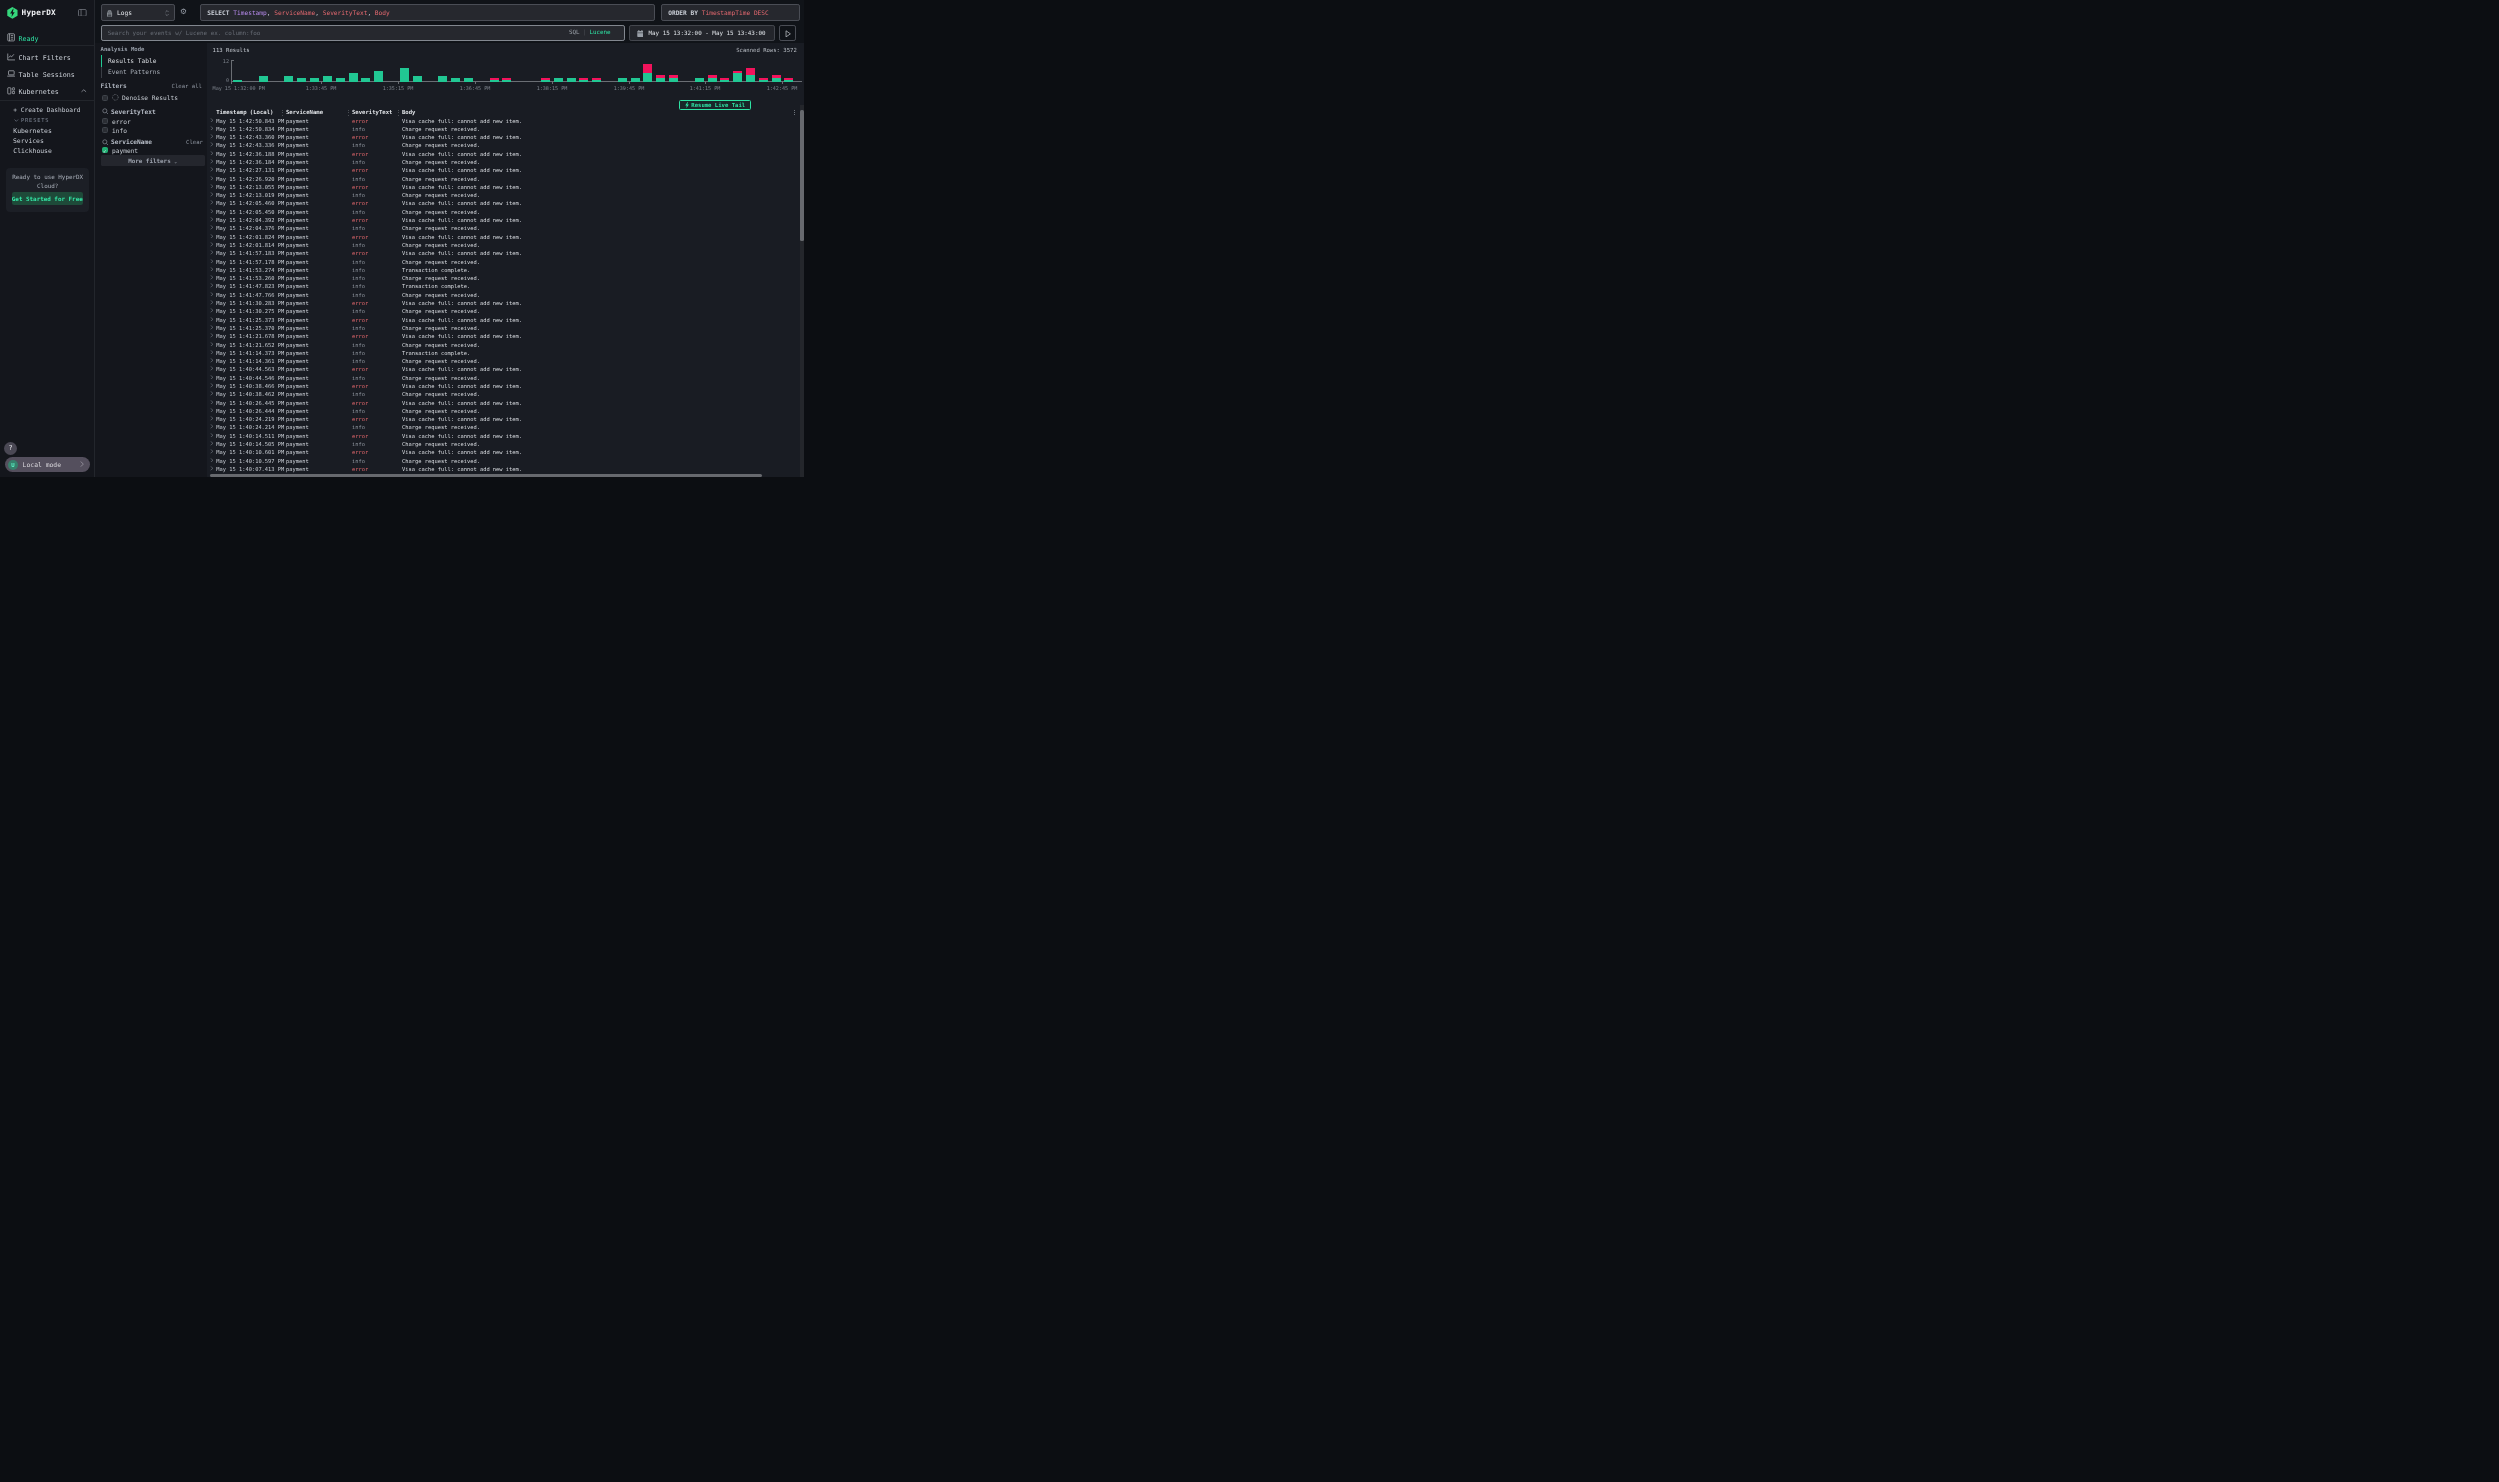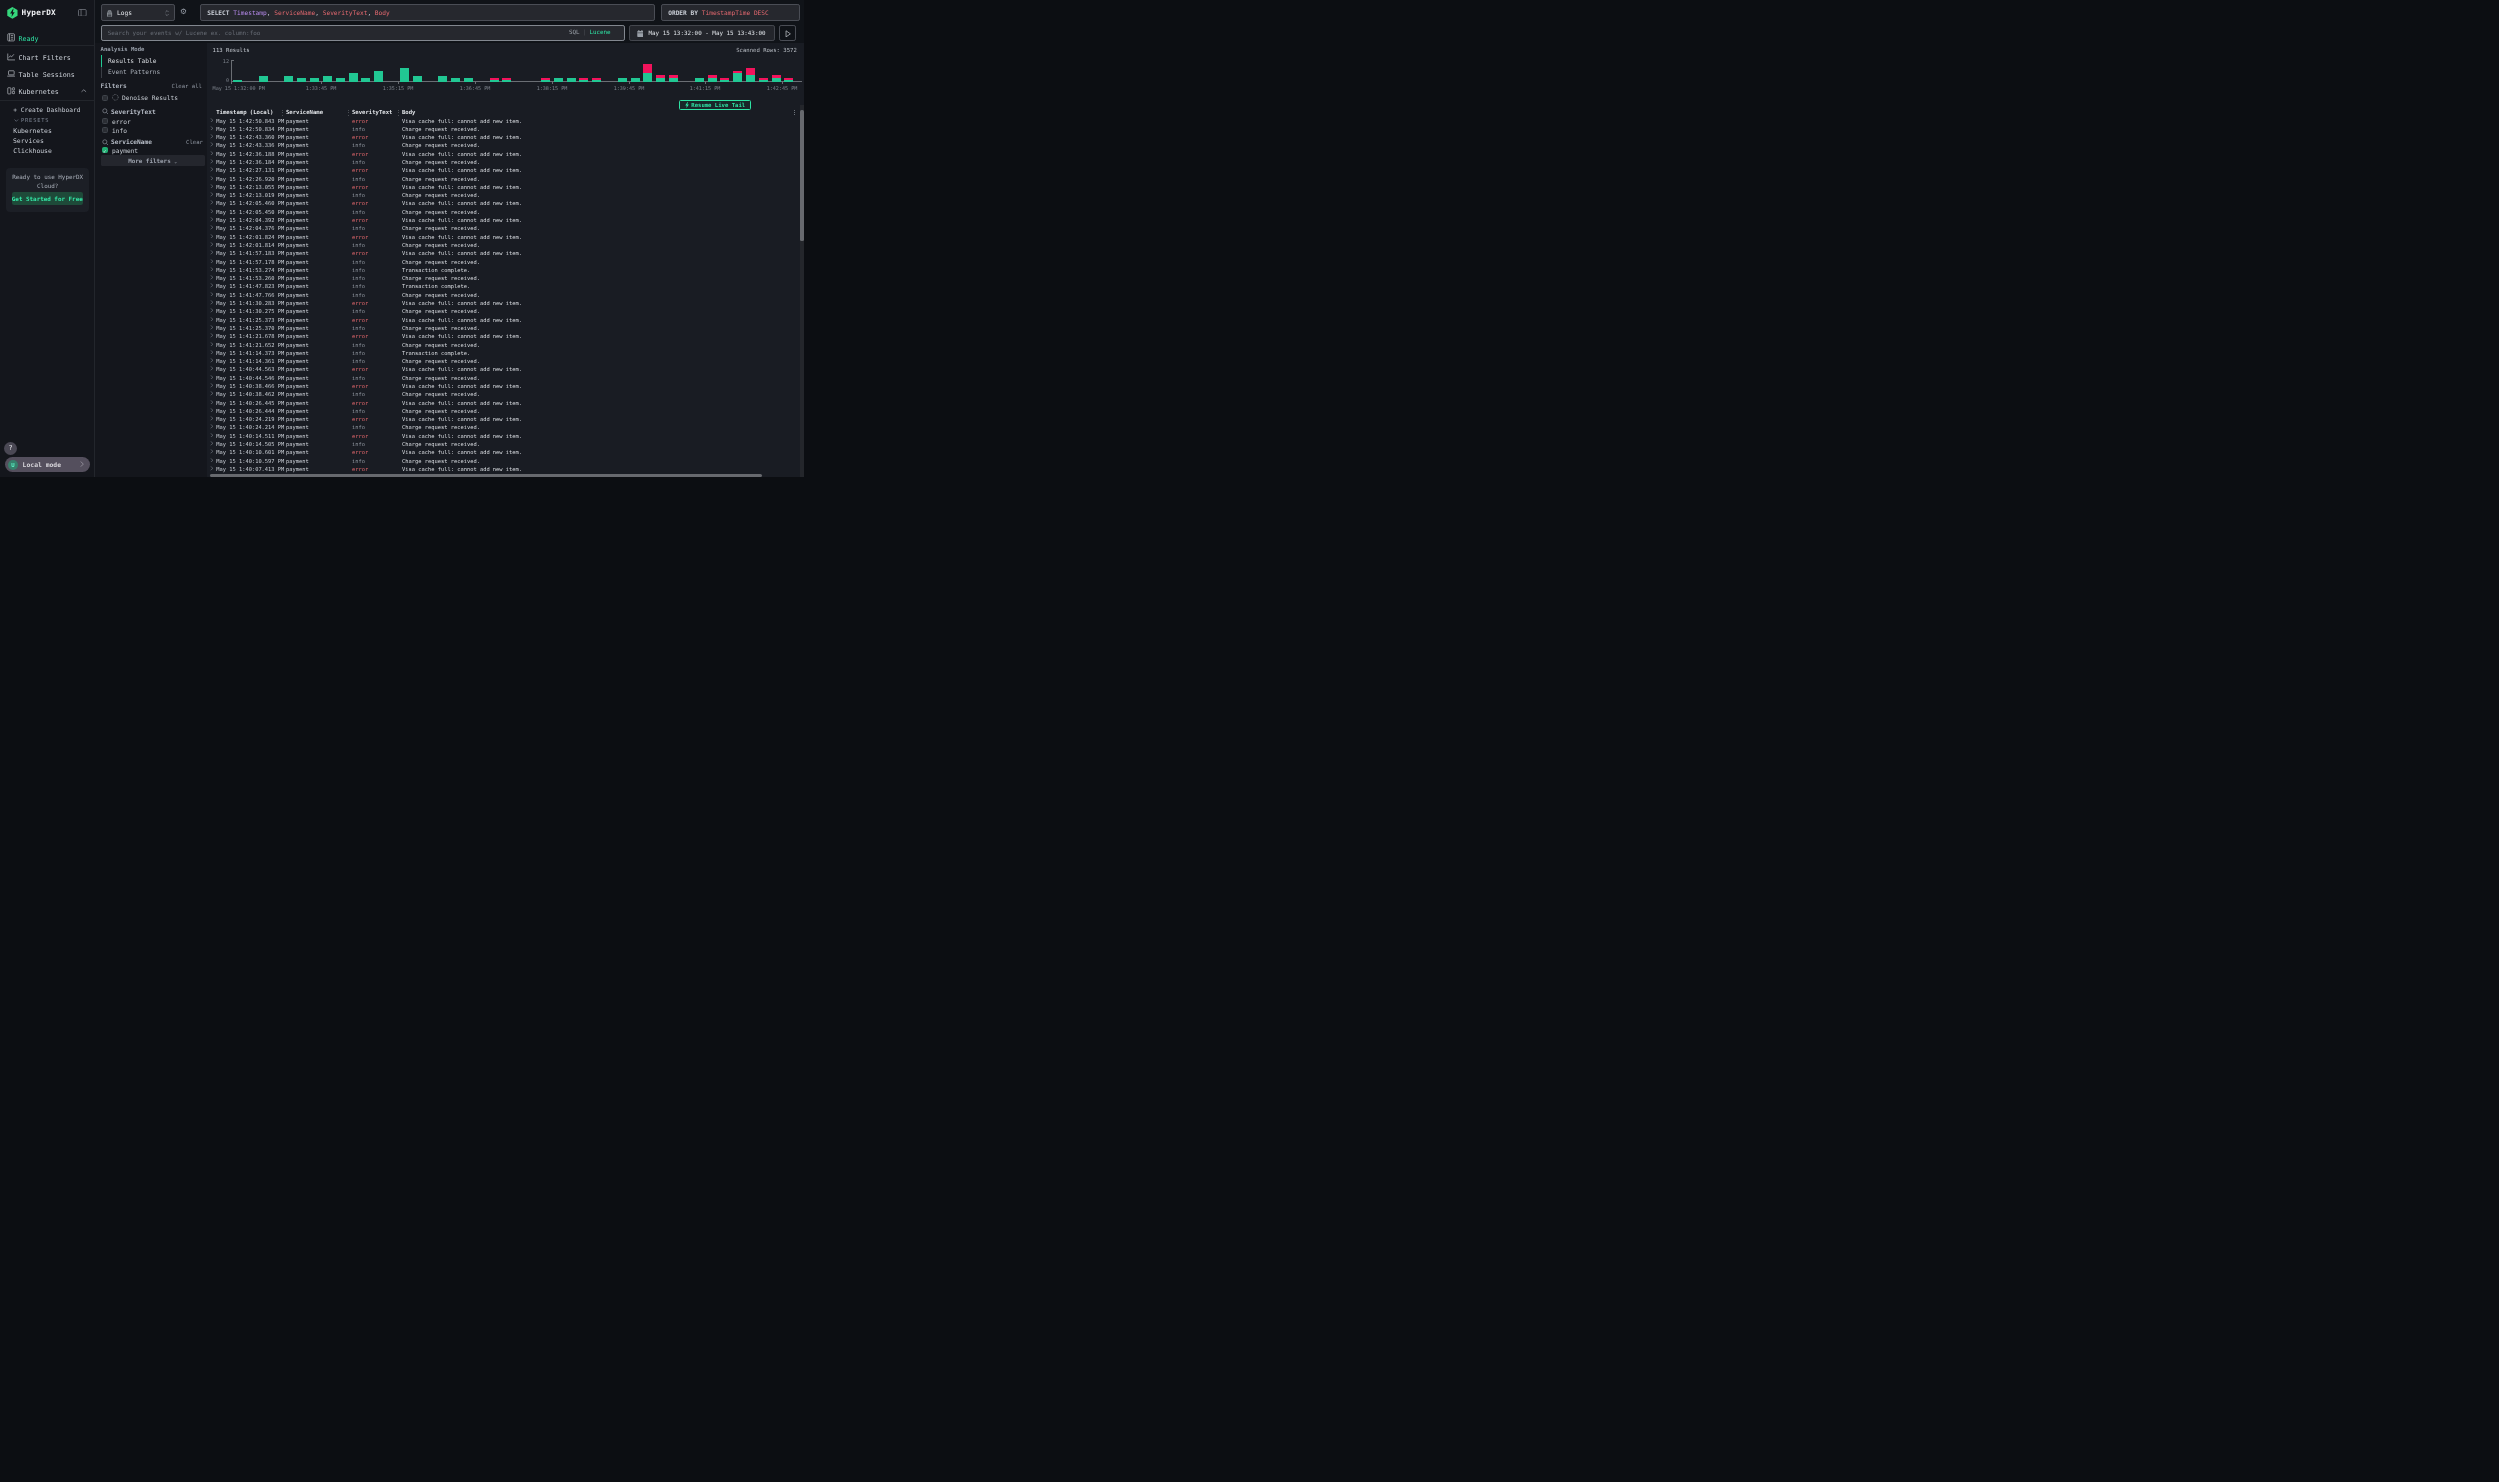--- a/index.html
+++ b/index.html
@@ -25,21 +25,21 @@
   #cloud-card .cc-text { position:absolute; left:0; top:5.1px; width:100%; text-align:center;
       font-size:5.9px; color:#a9afb9; line-height:8.7px; }
   #cloud-btn { position:absolute; left:5.6px; top:24px; width:71px; height:13px; background:#1e4a39;
       border-radius:2.1px; border:none; color:#35e9a8; font-weight:bold; font-size:5.9px;
       font-family:inherit; cursor:pointer; }
   #help-btn { left:4.1px; top:442px; width:13px; height:13px; border-radius:50%; background:#4a4854;
       color:#e9e9ee; font-size:6.7px; text-align:center; line-height:13px; }
   #user-pill { left:4.6px; top:457px; width:85px; height:15.4px; border-radius:7.7px; background:#544f5d; }
   #user-avatar { position:absolute; left:3.1px; top:2.6px; width:10.3px; height:10.3px; border-radius:50%;
       background:#37806c; color:#5cf0c4; font-size:5.6px; font-weight:bold; text-align:center; line-height:10.3px; }
-  #user-mode { position:absolute; left:18px; top:4.1px; font-size:6.4px; font-weight:bold; color:#d9d7dc; }
+  #user-mode { position:absolute; left:18px; top:4.1px; font-size:6.4px; font-weight:normal; color:#d9d7dc; }
   #pill-chevron { position:absolute; right:5.6px; top:4.1px; }
 
   
   .box { background:#26282e; border:0.5px solid #4a4d55; border-radius:2.1px; }
   #logs-select { left:5.6px; top:4.1px; width:74px; height:17px; }
   #logs-select .lbl { position:absolute; left:15.4px; top:4.1px; font-size:6.2px; color:#e6e9ed; }
   #gear { left:85px; top:6.7px; font-size:7.7px; color:#969ca6; font-family:"DejaVu Sans", sans-serif; }
   #select-box { left:105px; top:4.1px; width:455px; height:17px; }
   #select-box .tokens { position:absolute; left:6.2px; top:4.1px; font-size:6.2px; white-space:nowrap; }
   .tok-kw { font-weight:bold; color:#c9ced6; }

